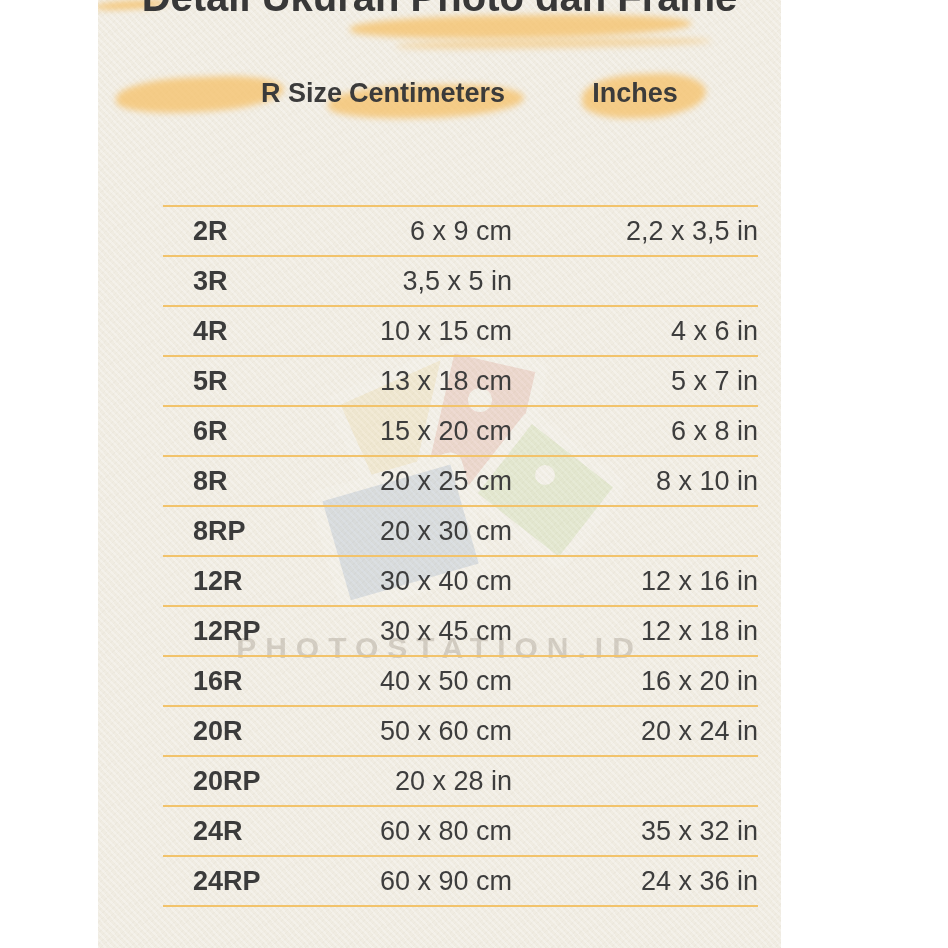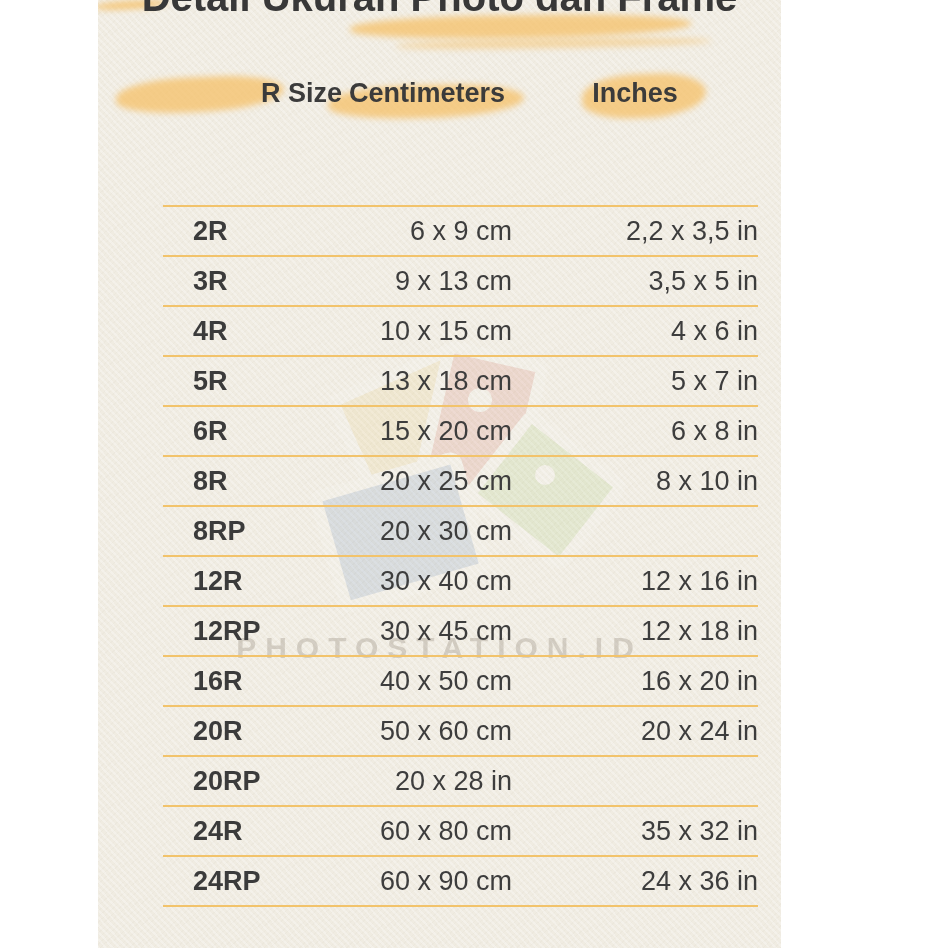--- a/index.html
+++ b/index.html
@@ -168,21 +168,20 @@
       <div class="c2"></div>
       <div class="c3"></div>
     </div>
   <div class="row">
       <div class="c1">2R</div>
       <div class="c2">6 x 9 cm</div>
       <div class="c3">2,2 x 3,5 in</div>
     </div>
       <div class="row">
       <div class="c1">3R</div>
-      <div class="c2">9 x 13 cm</div>
       <div class="c3">3,5 x 5 in</div>
     </div>
       <div class="row">
       <div class="c1">4R</div>
       <div class="c2">10 x 15 cm</div>
       <div class="c3">4 x 6 in</div>
     </div>
       <div class="row">
       <div class="c1">5R</div>
       <div class="c2">13 x 18 cm</div>

